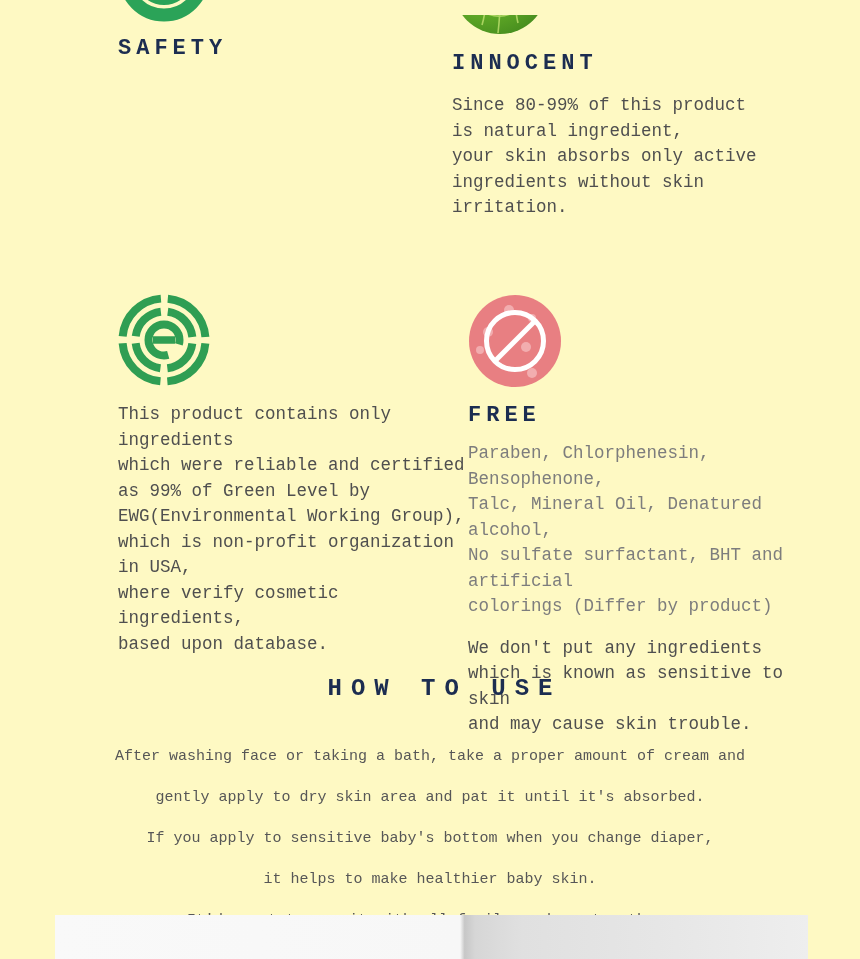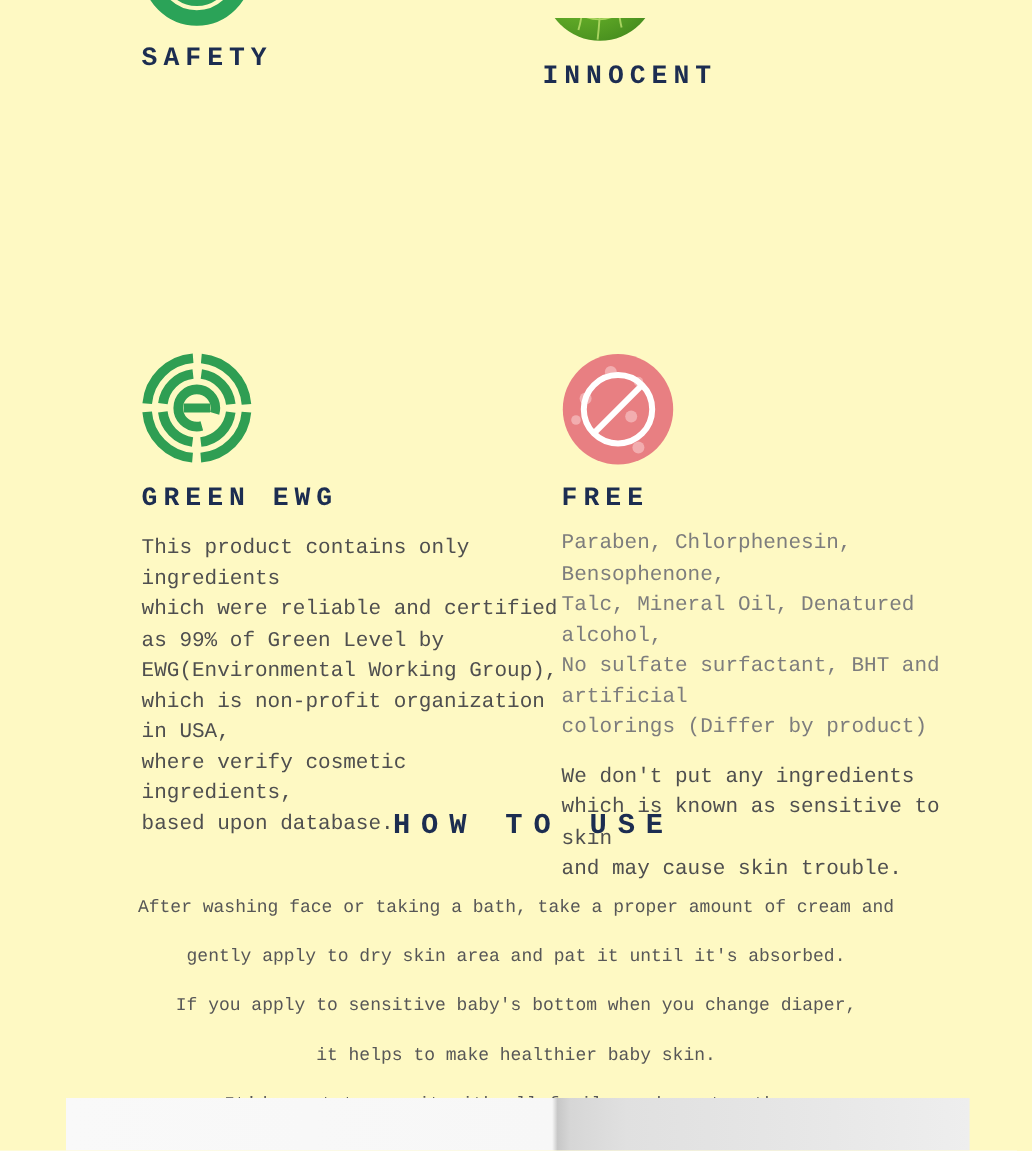--- a/index.html
+++ b/index.html
@@ -97,34 +97,37 @@
           <path d="M14,40 Q48,62 84,38"></path>
           <path d="M20,58 Q48,74 78,54"></path>
           <path d="M30,72 Q50,84 70,68"></path>
           <path d="M48,10 Q50,60 46,94"></path>
           <path d="M28,20 Q38,60 30,86"></path>
           <path d="M68,18 Q60,60 66,84"></path>
         </g>
       </svg>
     </div>
     <h2 class="feature-title">INNOCENT</h2>
+    <p class="feature-body">Since 80-99% of this product
+is natural ingredient,
+your skin absorbs only active
+ingredients without skin irritation.</p>
   </section>
 
   <section class="feature pos-ewg">
     <div class="icon-full">
       <svg width="92" height="92" viewBox="0 0 92 92" aria-hidden="true">
         <g fill="none" stroke="#2f9e53">
           <circle cx="46" cy="46" r="41.5" stroke-width="8" stroke-dasharray="58.2 7" stroke-dashoffset="61.7"></circle>
           <circle cx="46" cy="46" r="28.5" stroke-width="8" stroke-dasharray="37.8 7" stroke-dashoffset="41.3"></circle>
           <circle cx="46" cy="46" r="15.5" stroke-width="8" stroke-dasharray="82 15.4" stroke-dashoffset="77.5"></circle>
           <line x1="35" y1="46" x2="57" y2="46" stroke-width="7.5"></line>
         </g>
       </svg>
     </div>
-    <h2 class="feature-title">GREEN EWG</h2>
     <p class="feature-body">This product contains only ingredients
 which were reliable and certified
 as 99% of Green Level by
 EWG(Environmental Working Group),
 which is non-profit organization in USA,
 where verify cosmetic ingredients,
 based upon database.</p>
   </section>
 
   <section class="feature pos-free">

